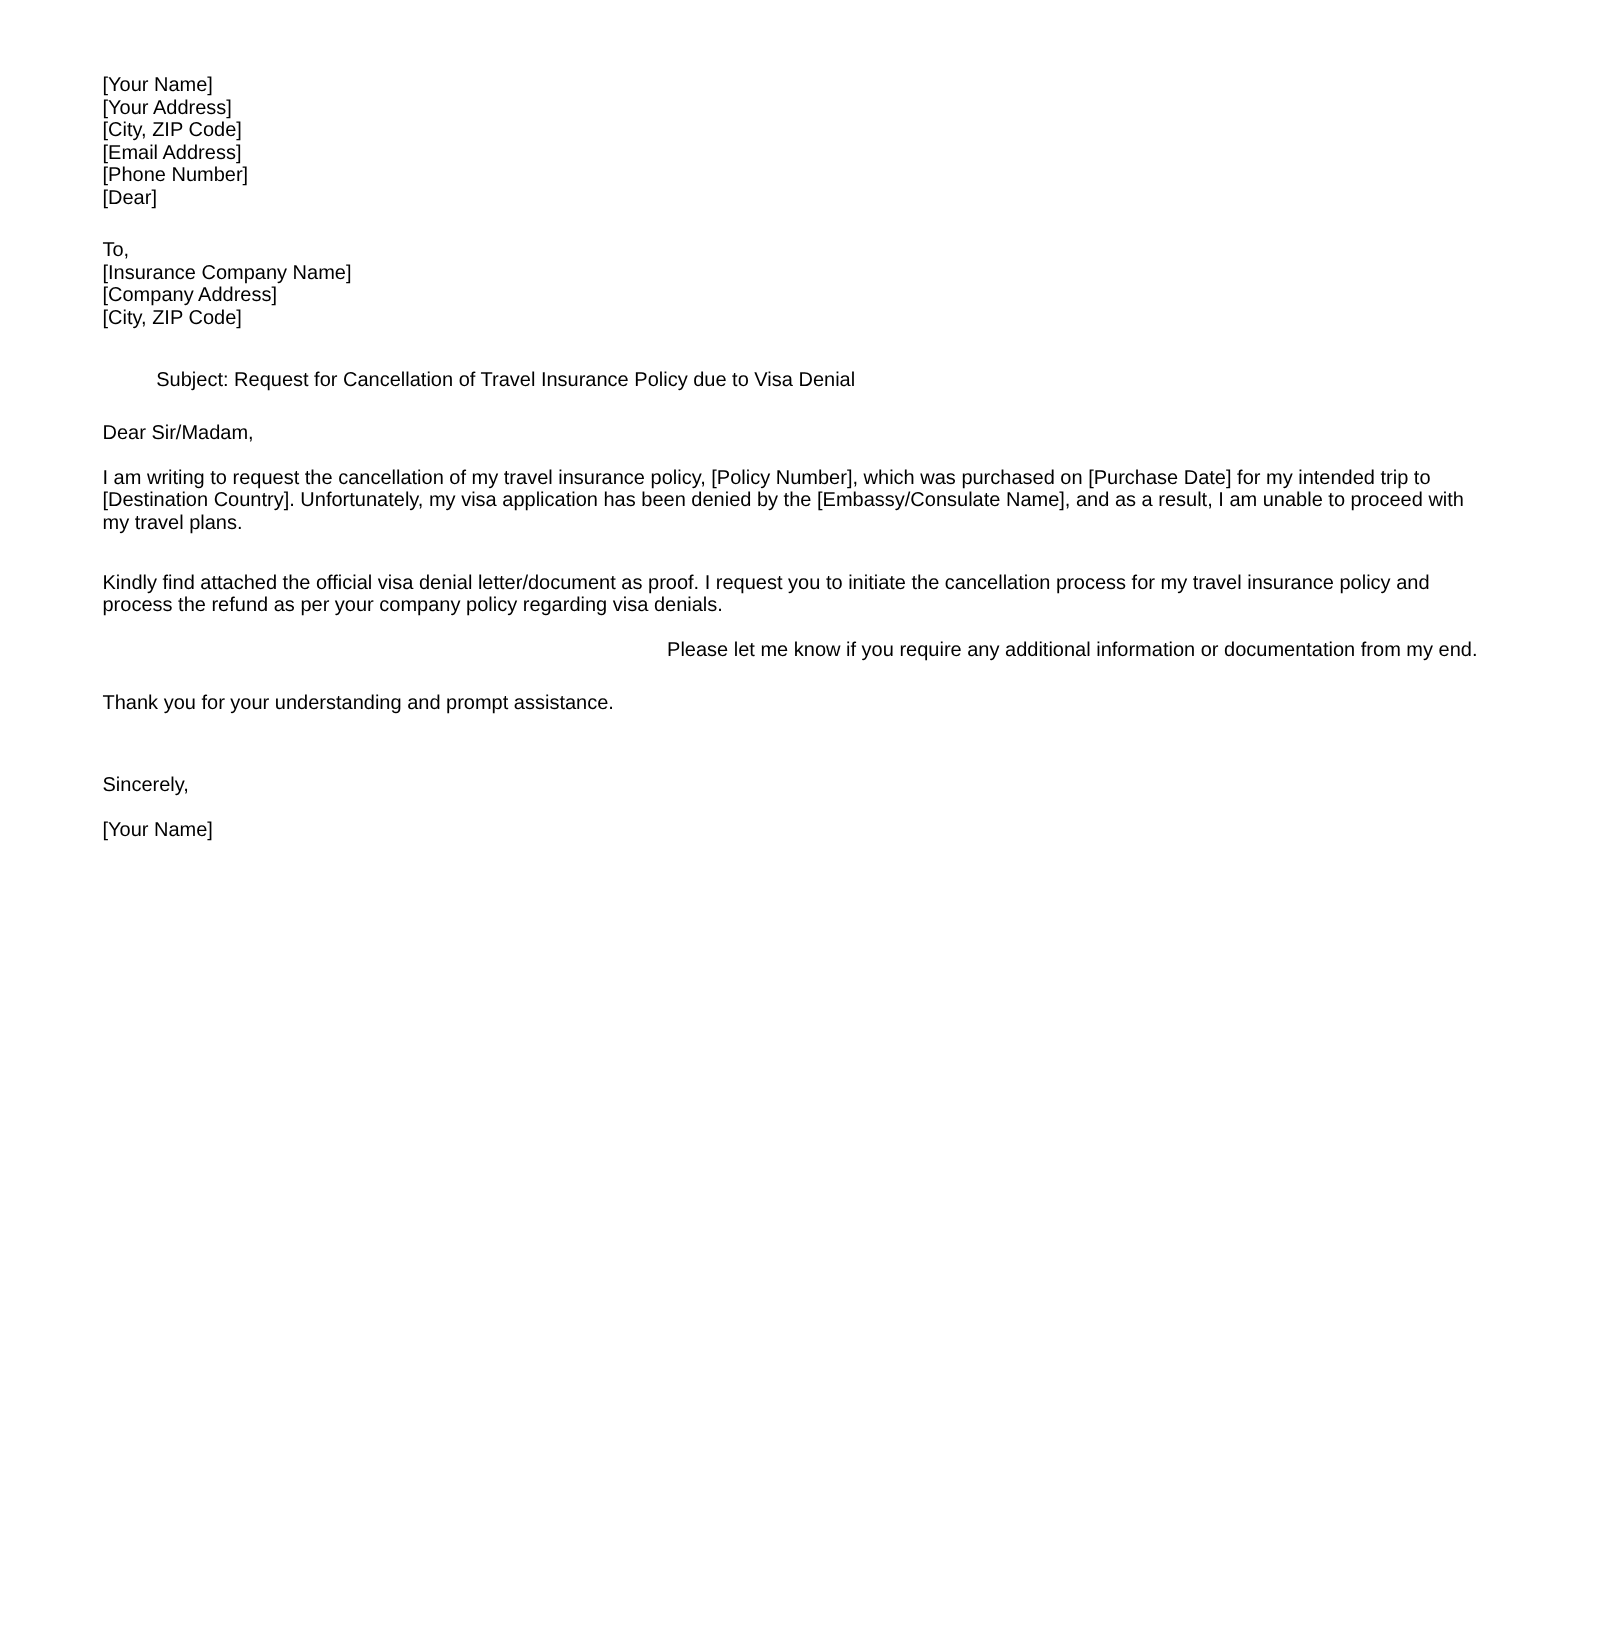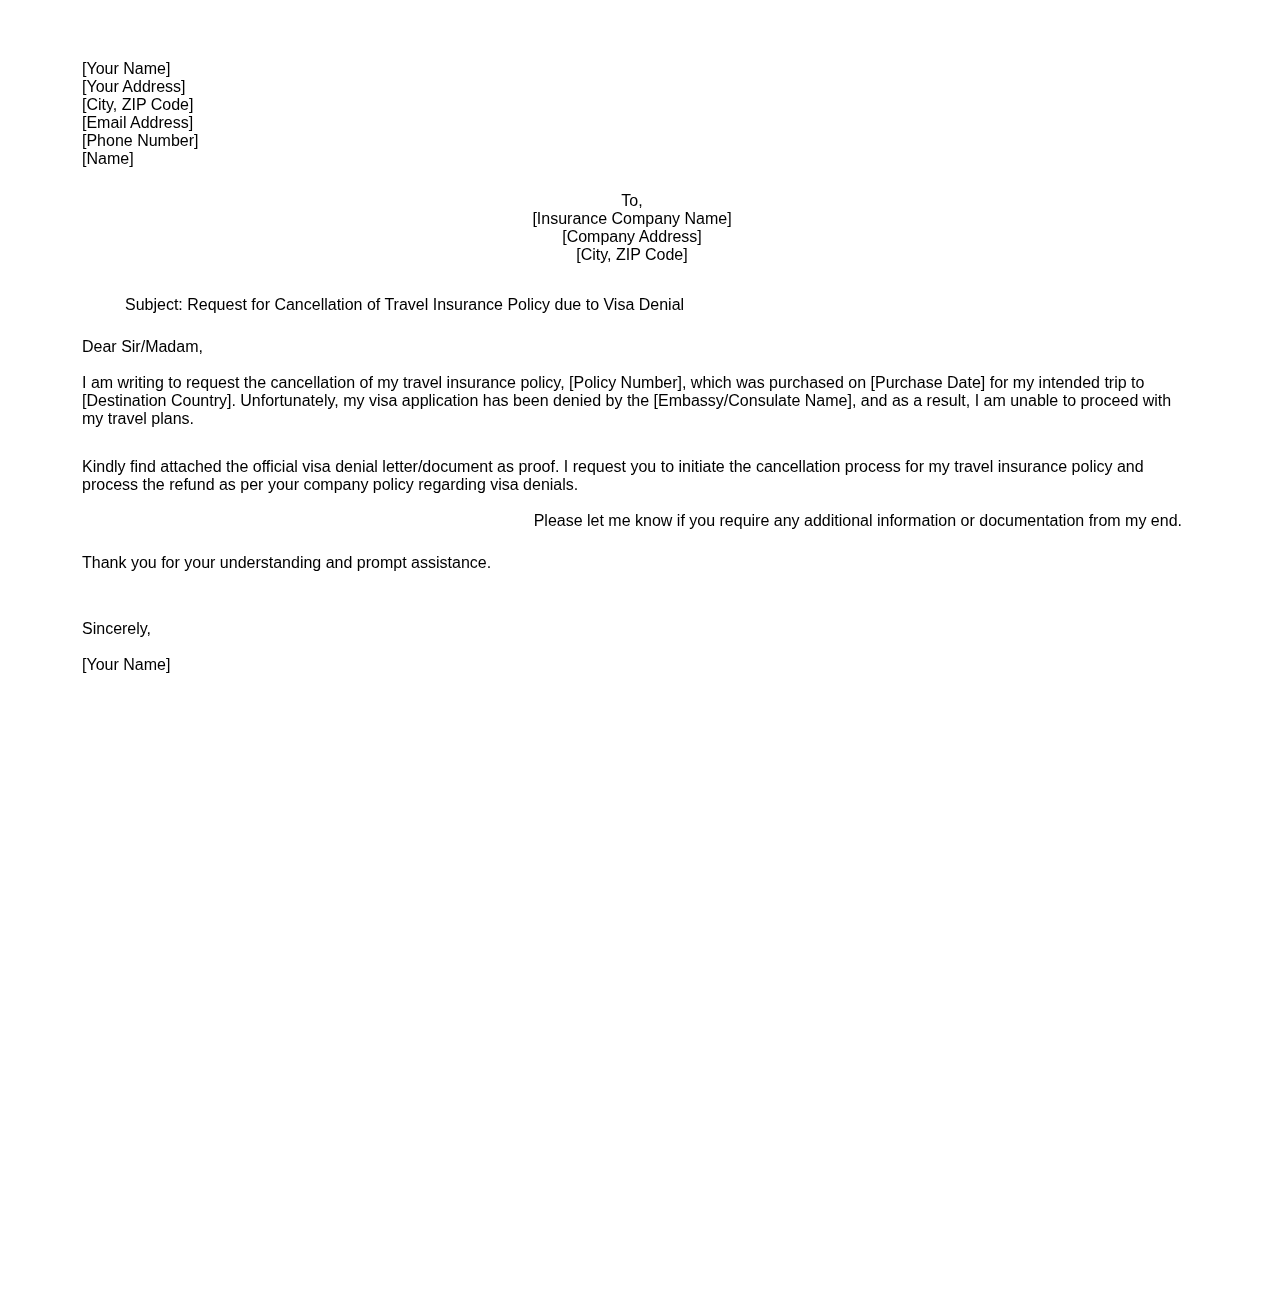--- a/index.html
+++ b/index.html
@@ -3,41 +3,41 @@
 <meta charset="utf-8">
 <style>
   html, body { margin: 0; padding: 0; background: #ffffff; }
   body { width: 1278px; height: 1300px; position: relative; overflow: hidden;
          font-family: "Liberation Sans", sans-serif; font-size: 16px; line-height: 18px; color: #000; }
   .page { position: absolute; left: 82px; top: 60px; width: 1100px; }
   .line { display: block; white-space: nowrap; }
   .block { margin: 0; }
   p { margin: 0; }
   .sender { }
-  .recipient { margin-top: 24px; text-align: center; }
+  .recipient { margin-top: 24px; }
   .subject { margin-top: 32px; margin-left: 43px; }
   .greeting { margin-top: 24px; }
   .para1 { margin-top: 18px; }
   .para2 { margin-top: 30px; }
   .para3 { margin-top: 18px; text-align: right; }
   .para4 { margin-top: 24px; }
   .closing { margin-top: 48px; }
   .signature { margin-top: 18px; }
 </style>
 </head>
 <body>
 
 <div class="page">
   <div class="block sender">
     <span class="line">[Your Name]</span>
     <span class="line">[Your Address]</span>
     <span class="line">[City, ZIP Code]</span>
     <span class="line">[Email Address]</span>
     <span class="line">[Phone Number]</span>
-    <span class="line">[Name]</span>
+    <span class="line">[Dear]</span>
   </div>
 
   <div class="block recipient">
     <span class="line">To,</span>
     <span class="line">[Insurance Company Name]</span>
     <span class="line">[Company Address]</span>
     <span class="line">[City, ZIP Code]</span>
   </div>
 
   <p class="subject">Subject: Request for Cancellation of Travel Insurance Policy due to Visa Denial</p>

